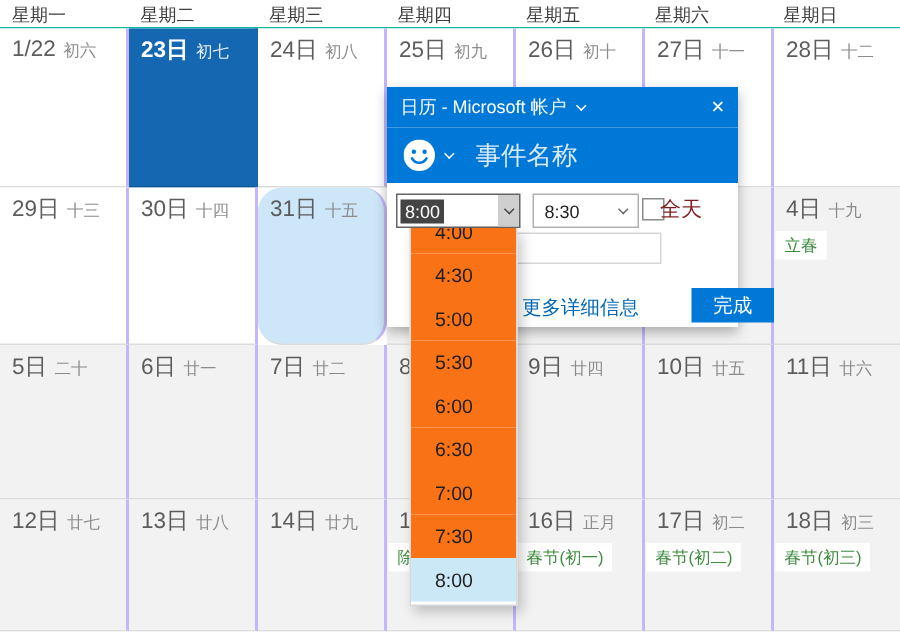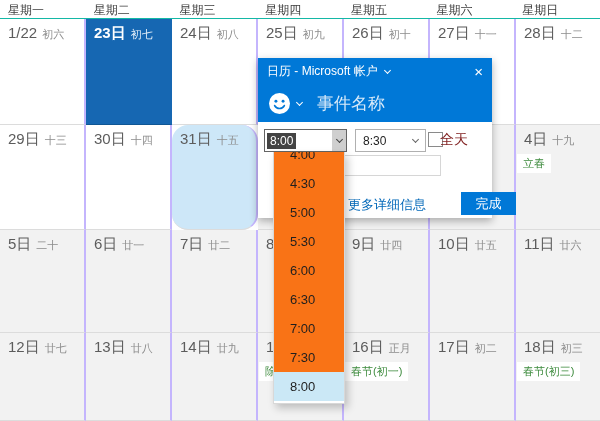--- a/index.html
+++ b/index.html
@@ -144,21 +144,21 @@
     <div class="cell gray"><span class="date">10日</span><span class="lunar">廿五</span></div>
     <div class="cell gray"><span class="date">11日</span><span class="lunar">廿六</span></div>
   </div>
 
   <div class="week w4">
     <div class="cell gray"><span class="date">12日</span><span class="lunar">廿七</span></div>
     <div class="cell gray"><span class="date">13日</span><span class="lunar">廿八</span></div>
     <div class="cell gray"><span class="date">14日</span><span class="lunar">廿九</span></div>
     <div class="cell gray"><span class="date">15日</span><span class="lunar"></span><br><span class="chip">除夕</span></div>
     <div class="cell gray"><span class="date">16日</span><span class="lunar">正月</span><br><span class="chip">春节(初一)</span></div>
-    <div class="cell gray"><span class="date">17日</span><span class="lunar">初二</span><br></div>
+    <div class="cell gray"><span class="date">17日</span><span class="lunar">初二</span><br><span class="chip">春节(初二)</span></div>
     <div class="cell gray"><span class="date">18日</span><span class="lunar">初三</span><br><span class="chip">春节(初三)</span></div>
   </div>
 </div>
 
 <div class="flyout">
   <div class="fly-header">
     <span class="fly-title">日历 - Microsoft 帐户</span>
     <span class="chev chev-white"></span>
     <span class="fly-close">×</span>
   </div>

